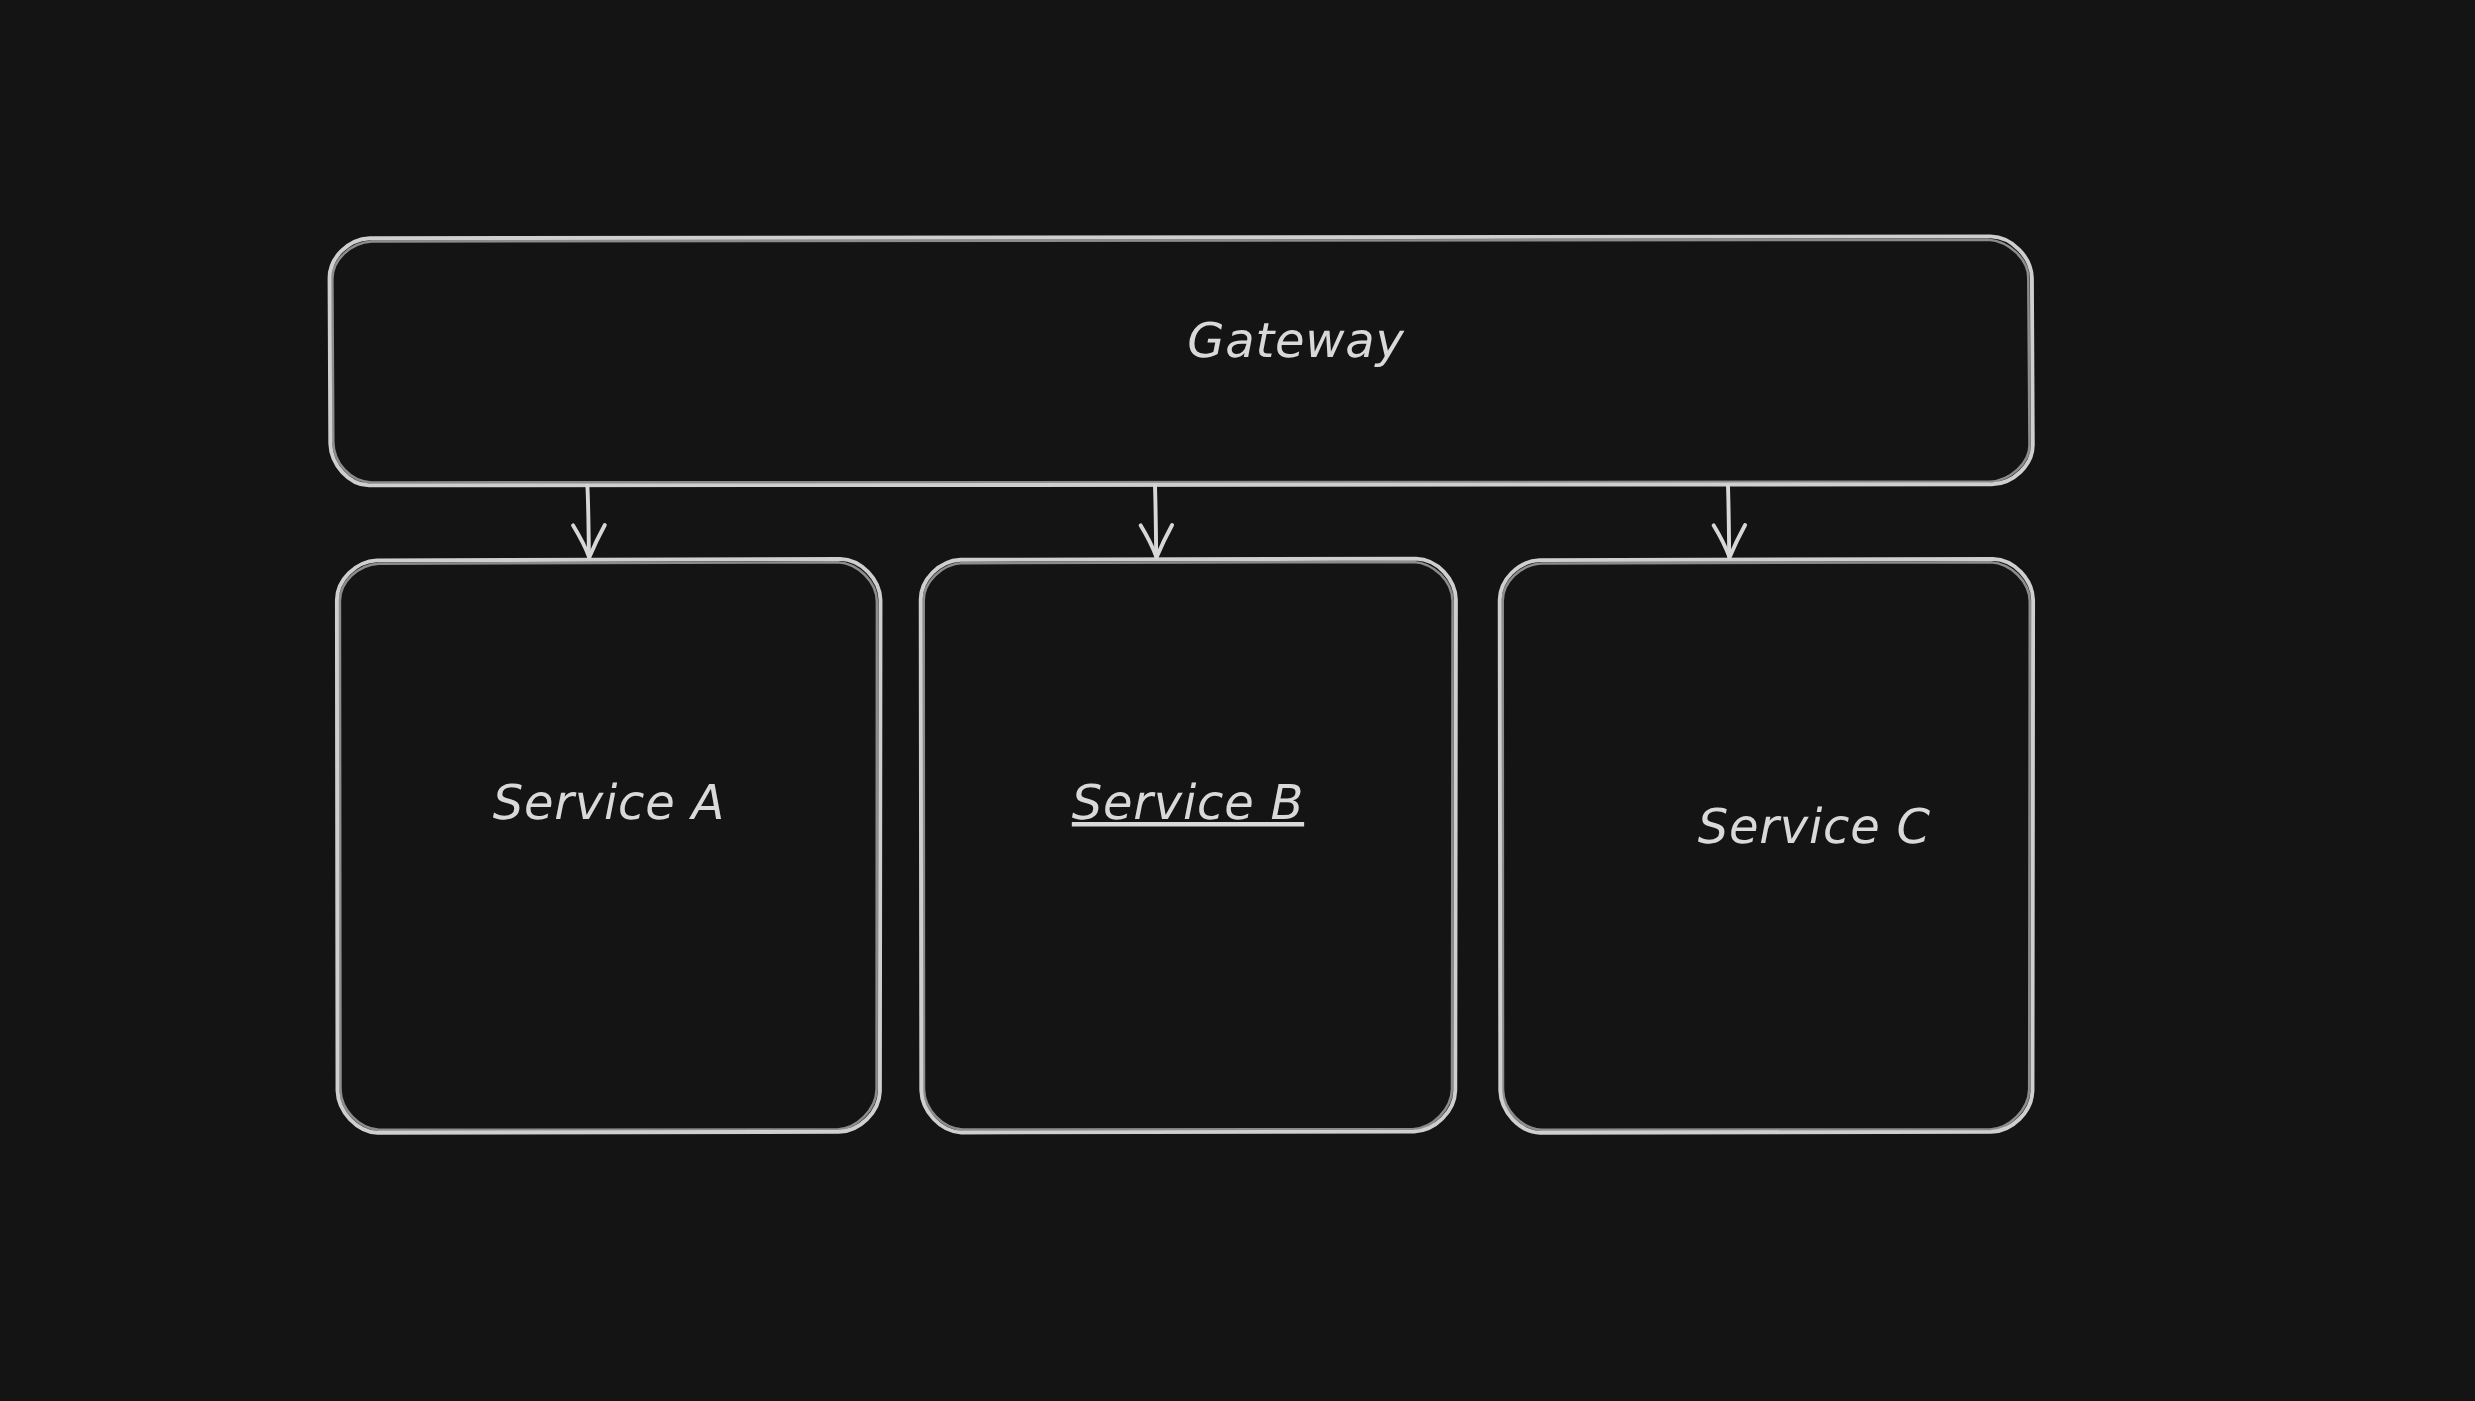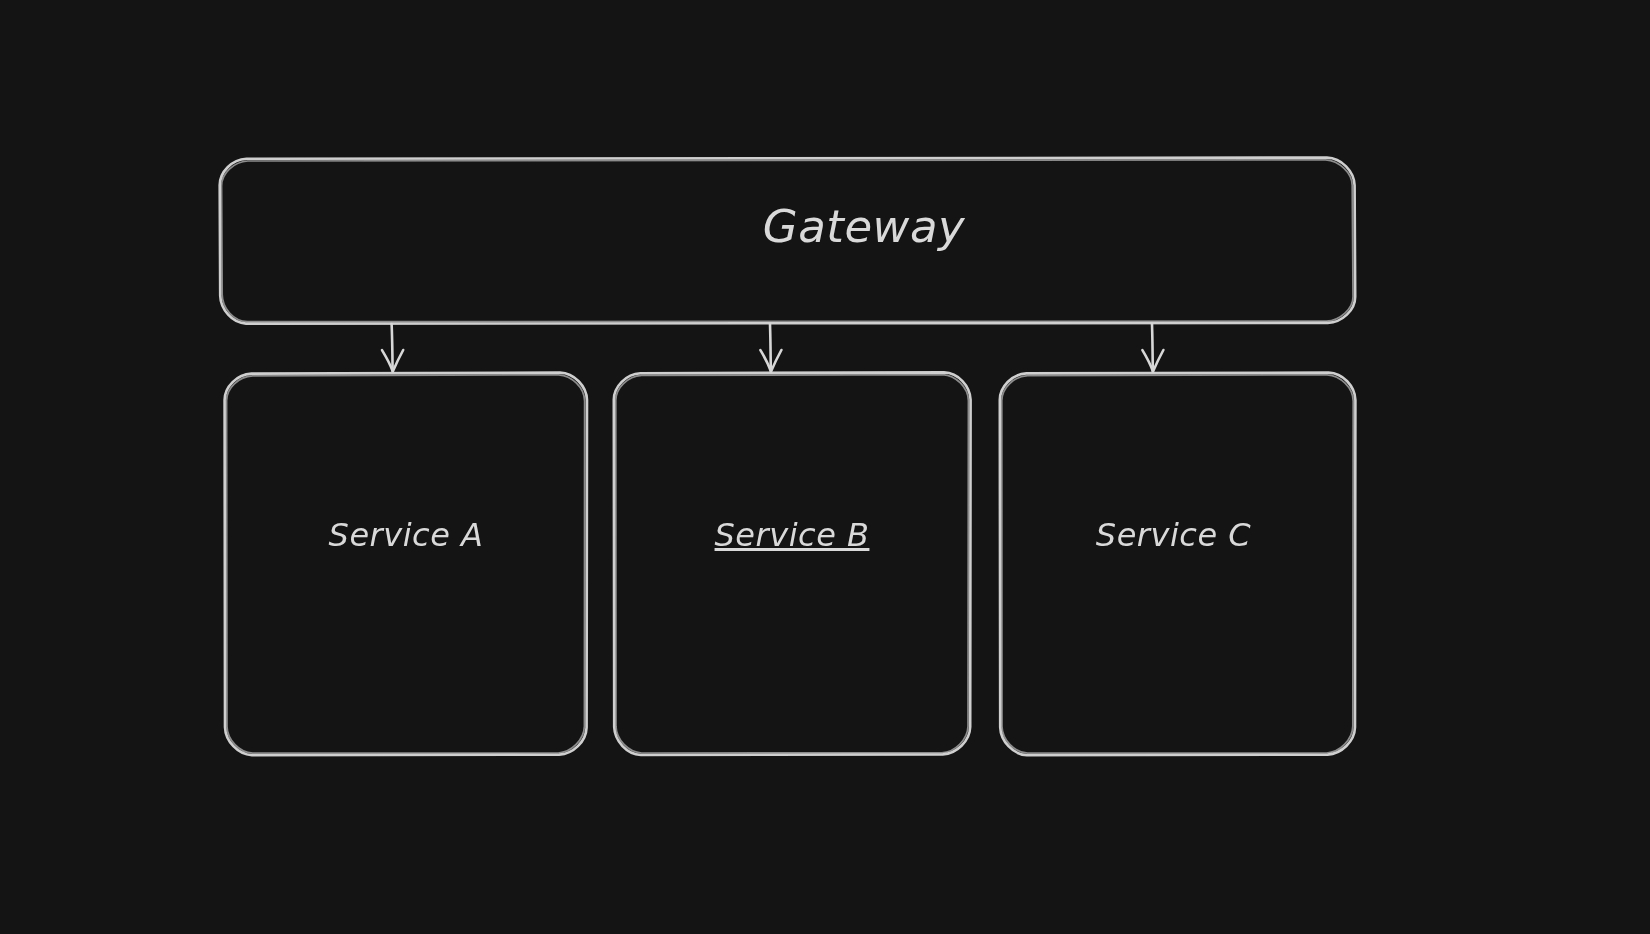--- a/index.html
+++ b/index.html
@@ -36,31 +36,31 @@
     font-style: italic;
     font-weight: 400;
     letter-spacing: 0.5px;
     white-space: nowrap;
     user-select: none;
   }
   #gateway-label {
     left: 220px;
     top: 200px;
     width: 1288px;
-    font-size: 45px;
+    font-size: 32px;
     line-height: 54px;
   }
   .service-label {
     font-size: 32px;
     line-height: 32px;
     top: 519px;
   }
   #service-a-label { left: 225px; width: 362px; }
   #service-b-label { left: 614px; width: 356px; text-decoration: underline; }
-  #service-c-label { left: 996px; width: 355px; }
+  #service-c-label { left: 1032px; width: 355px; margin-top: 16px; }
 </style>
 </head>
 <body>
 
 <div id="canvas-root">
 
   <svg id="diagram-svg" viewBox="0 0 1650 934" xmlns="http://www.w3.org/2000/svg">
     <defs>
       <style>
         .sk {

